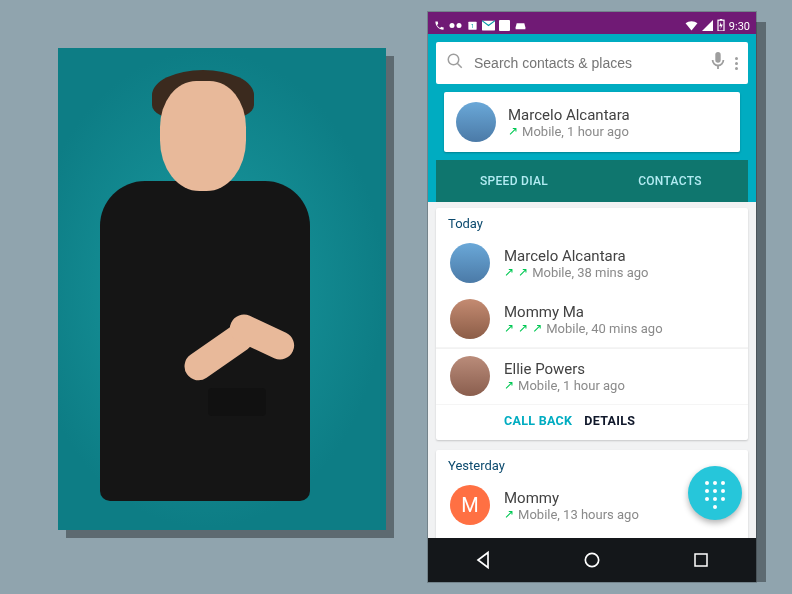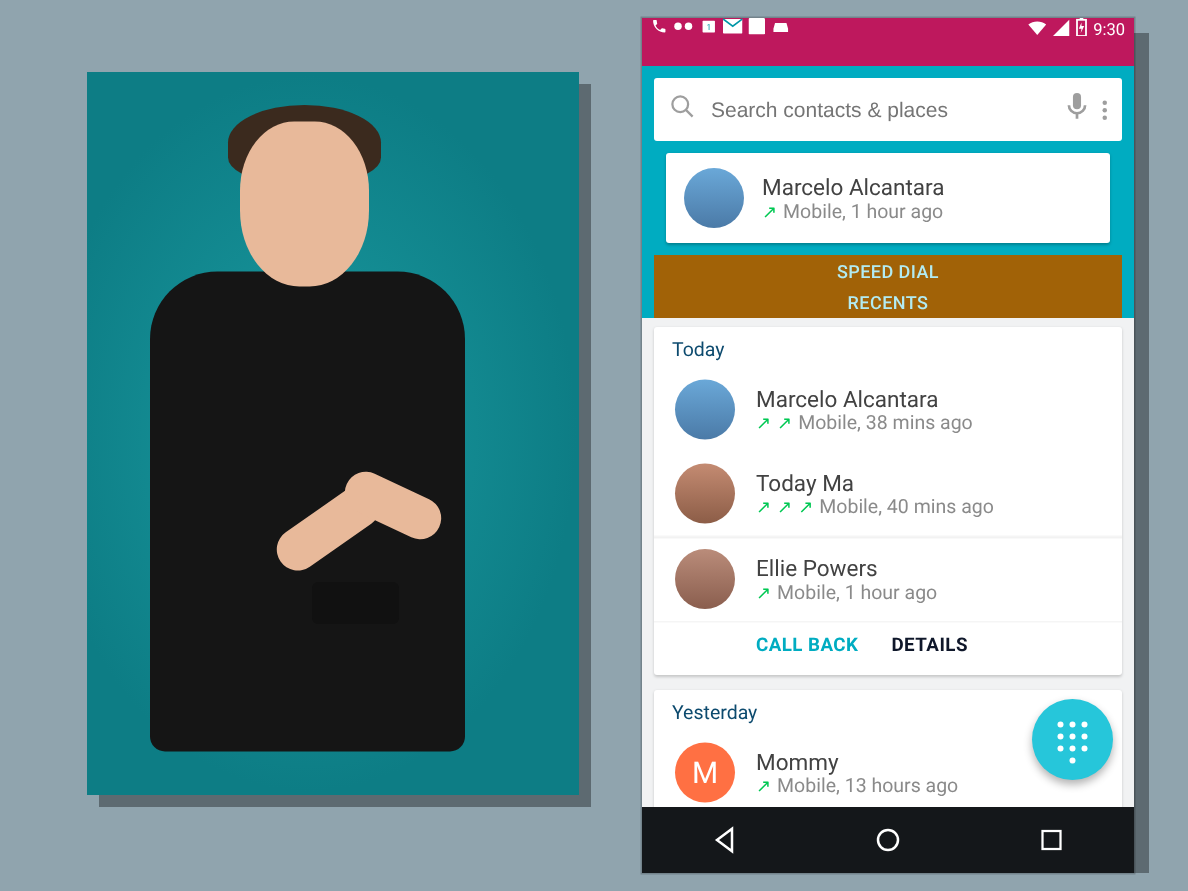--- a/index.html
+++ b/index.html
@@ -74,24 +74,24 @@
   .phone {
     position: absolute;
     left: 428px; top: 12px;
     width: 328px; height: 570px;
     background: #eceff1;
     display: flex;
     flex-direction: column;
     box-shadow: 0 0 0 1px rgba(0,0,0,0.2);
   }
   .status-bar {
-    height: 32px;
-    background: #be185d;
-    display: flex;
-    align-items: flex-start;
+    height: 22px;
+    background: #701a75;
+    display: flex;
+    align-items: flex-end;
     justify-content: space-between;
     padding: 0 6px;
     color: #fff;
     font-size: 11px;
   }
   .status-left, .status-right { display: flex; gap: 4px; align-items: center; }
   .status-left svg, .status-right svg { fill: #fff; }
 
   .search-wrap {
     background: #00acc1;
@@ -132,24 +132,23 @@
   }
   .avatar.pic1 { background: linear-gradient(#6aa8d8,#4b7aa7); }
   .avatar.pic2 { background: linear-gradient(#c48b72,#8c5d47); }
   .avatar.pic3 { background: linear-gradient(#ba8c7a,#8a5e4e); }
   .avatar.pic4 { background: #ff7043; }
   .rc-name { font-size: 15px; color: #424242; }
   .rc-sub { font-size: 13px; color: #8a8a8a; display: flex; align-items: center; gap: 4px; }
   .arrow-out { color: #00c853; font-size: 12px; }
 
   .tabs {
-    background: #a16207;
+    background: #0f766e;
     display: flex;
     height: 42px;
-    flex-direction: column;
   }
   .tab {
     flex: 1;
     display: flex;
     align-items: center;
     justify-content: center;
     color: #b2ebf2;
     font-size: 12px;
     font-weight: 500;
     letter-spacing: 0.3px;
@@ -193,21 +192,21 @@
   .row .name { font-size: 15px; color: #424242; }
   .row .sub { font-size: 13px; color: #8a8a8a; display: flex; gap: 4px; align-items: center; }
   .row.expanded {
     box-shadow: inset 0 1px 0 rgba(0,0,0,0.05);
     border-top: 1px solid rgba(0,0,0,0.04);
     border-bottom: 1px solid rgba(0,0,0,0.04);
   }
   .actions {
     padding: 8px 14px 12px 68px;
     display: flex;
-    gap: 22px;
+    gap: 12px;
   }
   .action-btn {
     font-size: 12.5px;
     font-weight: 700;
     letter-spacing: 0.3px;
     cursor: pointer;
   }
   .action-btn.primary { color: #00acc1; }
   .action-btn.secondary { color: #0f172a; }
 
@@ -328,21 +327,21 @@
           <span>Mobile, 1 hour ago</span>
         </div>
       </div>
     </div>
 
     <div class="tabs">
       <div class="tab">
           <span>SPEED DIAL</span>
         </div>
       <div class="tab">
-          <span>RECENTS</span>
+          <span>CONTACTS</span>
         </div>
     </div>
   </div>
 
   <div class="list">
 
     <div class="section-card">
       <div class="section-header">Today</div>
 
       <div class="row">
@@ -353,21 +352,21 @@
             <span class="arrow-out">↗</span>
             <span class="arrow-out">↗</span>
             <span>Mobile, 38 mins ago</span>
           </span>
         </div>
       </div>
 
       <div class="row">
         <div class="avatar pic2"></div>
         <div class="col">
-          <span class="name">Today Ma</span>
+          <span class="name">Mommy Ma</span>
           <span class="sub">
             <span class="arrow-out">↗</span>
             <span class="arrow-out">↗</span>
             <span class="arrow-out">↗</span>
             <span>Mobile, 40 mins ago</span>
           </span>
         </div>
       </div>
 
       <div class="row expanded">

